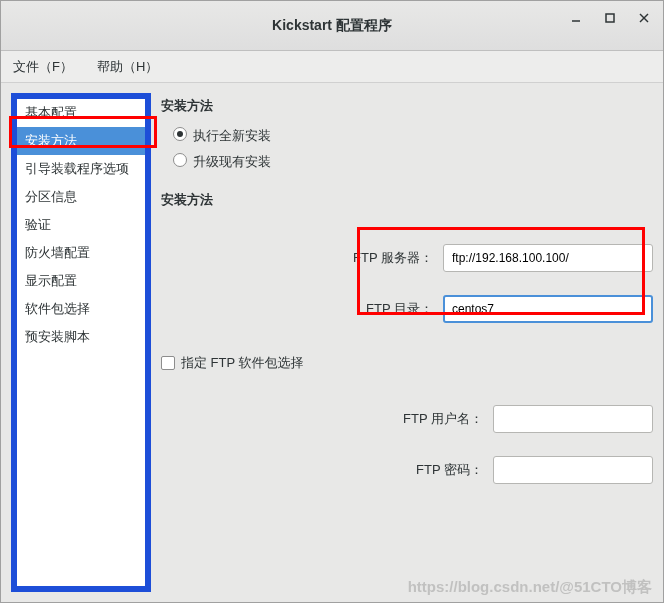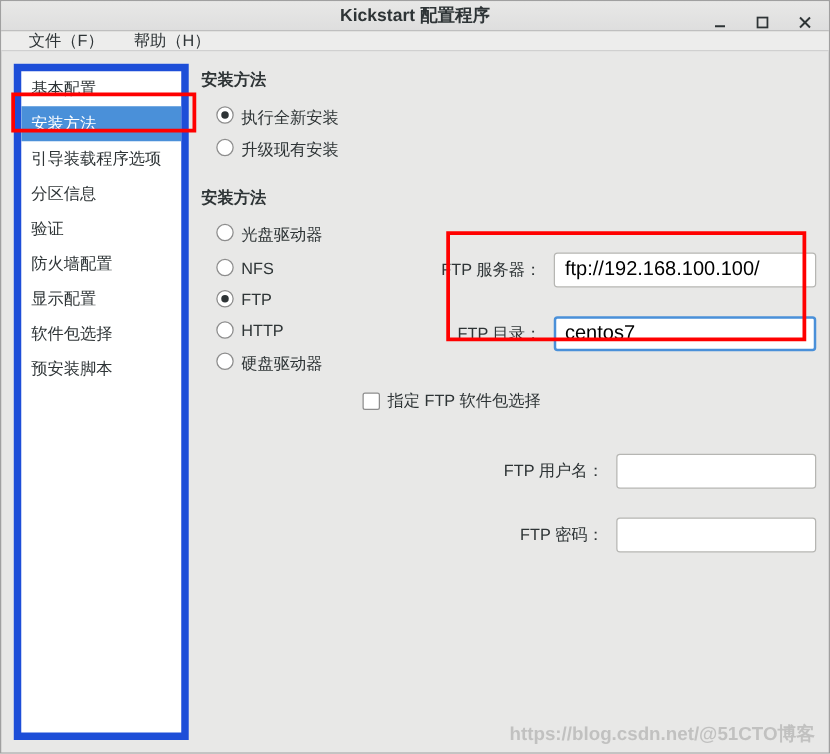--- a/index.html
+++ b/index.html
@@ -15,21 +15,21 @@
   }
   .window {
     width: 664px;
     height: 603px;
     background: #e8e8e7;
     border: 1px solid #a0a0a0;
     display: flex;
     flex-direction: column;
   }
   .titlebar {
-    height: 24px;
+    height: 50px;
     background: linear-gradient(#e8e8e7, #dedede);
     border-bottom: 1px solid #bfbfbf;
     display: flex;
     align-items: center;
     justify-content: center;
     position: relative;
   }
   .titlebar-title {
     font-weight: bold;
     font-size: 14px;
@@ -46,25 +46,25 @@
     width: 22px;
     height: 22px;
     display: flex;
     align-items: center;
     justify-content: center;
     cursor: pointer;
     color: #2e3436;
     font-size: 14px;
   }
   .menubar {
-    height: 16px;
+    height: 32px;
     background: #ededec;
     display: flex;
     align-items: center;
-    padding: 0 14px;
+    padding: 0 4px;
     gap: 8px;
     border-bottom: 1px solid #d0d0d0;
   }
   .menu-item {
     padding: 4px 8px;
     cursor: pointer;
   }
   .content {
     flex: 1;
     display: flex;
@@ -145,21 +145,21 @@
     text-align: right;
   }
   .text-input {
     width: 210px;
     height: 28px;
     padding: 3px 8px;
     border: 1px solid #b6b6b3;
     border-radius: 3px;
     background: #fff;
     font-family: inherit;
-    font-size: 16px;
+    font-size: 12px;
   }
   .text-input.focused {
     border: 2px solid #4a90d9;
     padding: 2px 7px;
   }
   .checkbox {
     width: 14px;
     height: 14px;
     border: 1px solid #8d8d8d;
     border-radius: 2px;
@@ -254,42 +254,20 @@
         <span>执行全新安装</span>
       </div>
       <div class="radio-row">
         <span class="radio"></span>
         <span>升级现有安装</span>
       </div>
 
       <div class="section-title" style="margin-top:16px">安装方法</div>
 
       <div class="method-block">
-        <div class="method-radios">
-          <div class="radio-row">
-            <span class="radio"></span>
-            <span>光盘驱动器</span>
-          </div>
-          <div class="radio-row">
-            <span class="radio"></span>
-            <span>NFS</span>
-          </div>
-          <div class="radio-row">
-            <span class="radio checked"></span>
-            <span>FTP</span>
-          </div>
-          <div class="radio-row">
-            <span class="radio"></span>
-            <span>HTTP</span>
-          </div>
-          <div class="radio-row">
-            <span class="radio"></span>
-            <span>硬盘驱动器</span>
-          </div>
-        </div>
 
         <div class="ftp-fields">
           <div class="field-row">
             <span class="field-label">FTP 服务器：</span>
             <input class="text-input" value="ftp://192.168.100.100/" style="">
           </div>
           <div class="field-row">
             <span class="field-label">FTP 目录：</span>
             <input class="text-input focused" value="centos7" style="">
           </div>

